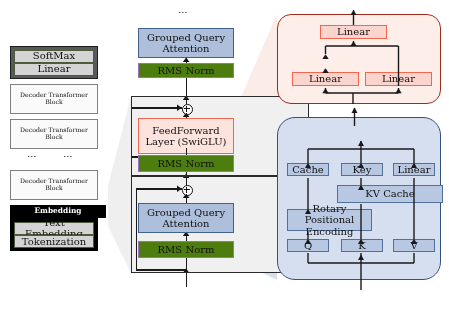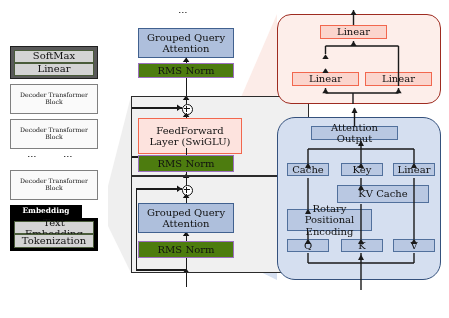--- a/index.html
+++ b/index.html
@@ -80,25 +80,25 @@
     <span>Decoder Transformer Block</span>
   </div>
 
   <div class="dots t85" style="left:30px;top:152px;">⋮</div>
   <div class="dots t85" style="left:66px;top:152px;">⋮</div>
 
   <div class="box plain t7" style="left:10px;top:170px;width:88px;height:30px;padding:0 4px;">
     <span>Decoder Transformer Block</span>
   </div>
 
-  <div class="box grp-black abs" style="left:10px;top:205px;width:72px;height:13px;">
+  <div class="box grp-black abs" style="left:10px;top:205px;width:96px;height:13px;">
     <span class="hdr-w t8">Embedding</span>
   </div>
   <div class="box grp-black abs" style="left:10px;top:218px;width:88px;height:33px;padding:2.5px 3px;
-              flex-direction:column;justify-content:flex-end;">
+              flex-direction:column;justify-content:space-between;">
     <div class="box sub-gray t75" style="position:relative;width:100%;height:13px;">
       <span>Text Embedding</span>
     </div>
     <div class="box sub-gray t75" style="position:relative;width:100%;height:27px;">
       <span>Tokenization</span>
     </div>
   </div>
 
   <div class="abs" style="left:131px;top:96px;width:178px;height:80px;background:#f0f0f0;"></div>
   <div class="abs" style="left:131px;top:176px;width:178px;height:97px;background:#f0f0f0;"></div>
@@ -128,21 +128,21 @@
   </div>
 
   <div class="ln vl" style="left:185.5px;top:78px;height:26px;"></div>
   <div class="oplus" style="left:181.5px;top:103.5px;"></div>
   <div class="ln hl" style="left:131px;top:107.4px;width:51px;"></div>
   <div class="ln vl" style="left:131px;top:107.4px;height:50px;"></div>
   <div class="ln hl" style="left:131px;top:156.4px;width:55px;"></div>
 
   <div class="ln vl" style="left:185.5px;top:113px;height:10px;"></div>
 
-  <div class="box salmon t75" style="left:138px;top:118px;width:104px;height:30px;padding:17px 5px;">
+  <div class="box salmon t75" style="left:138px;top:118px;width:96px;height:30px;padding:17px 5px;">
     <span>FeedForward Layer (SwiGLU)</span>
   </div>
   <div class="ln vl" style="left:185.5px;top:148px;height:8px;"></div>
 
   <div class="box pink t75" style="left:138px;top:155px;width:96px;height:17px;">
     <span>RMS Norm</span>
   </div>
 
   <div class="ln vl" style="left:185.5px;top:172px;height:14px;"></div>
   <div class="oplus" style="left:181.5px;top:184.5px;"></div>
@@ -194,35 +194,32 @@
     <polygon points="322.3,93.2 328.7,93.2 325.5,88.2" fill="#1a1a1a"></polygon>
     <polygon points="395.3,93.2 401.7,93.2 398.5,88.2" fill="#1a1a1a"></polygon>
     <polygon points="322.3,73 328.7,73 325.5,68.2" fill="#1a1a1a"></polygon>
     <polygon points="322.3,59 328.7,59 325.5,54.2" fill="#1a1a1a"></polygon>
     <polygon points="350.3,46 356.7,46 353.5,41.2" fill="#1a1a1a"></polygon>
     <polygon points="350.3,15 356.7,15 353.5,10.2" fill="#1a1a1a"></polygon>
   </svg>
 
   <div class="box panel-blue" style="left:277px;top:117px;width:164px;height:163px;"></div>
 
-  <div class="box blue-l t75" style="left:311px;top:126px;width:87px;height:14px;">
-    <span>Attention Output</span>
-  </div>
 
   <div class="box blue-l t75" style="left:287px;top:163px;width:42px;height:13px;">
     <span>Cache</span>
   </div>
   <div class="box blue-l t75" style="left:341px;top:163px;width:42px;height:13px;">
     <span>Key</span>
   </div>
   <div class="box blue-l t75" style="left:393px;top:163px;width:42px;height:13px;">
     <span>Linear</span>
   </div>
 
-  <div class="box blue-l t75" style="left:337px;top:185px;width:92px;height:18px;">
+  <div class="box blue-l t75" style="left:337px;top:185px;width:106px;height:18px;">
     <span>KV Cache</span>
   </div>
 
   <div class="box blue-l t75" style="left:287px;top:209px;width:85px;height:22px;padding:8px 3px;">
     <span>Rotary Positional Encoding</span>
   </div>
 
   <div class="box blue-l t75" style="left:287px;top:239px;width:42px;height:13px;">
     <span>Q</span>
   </div>

